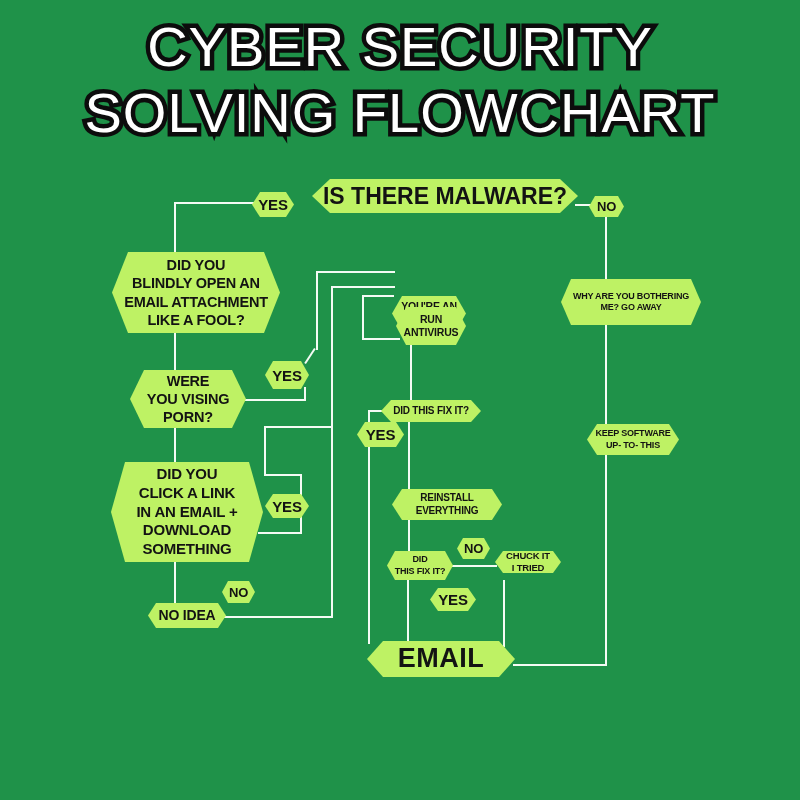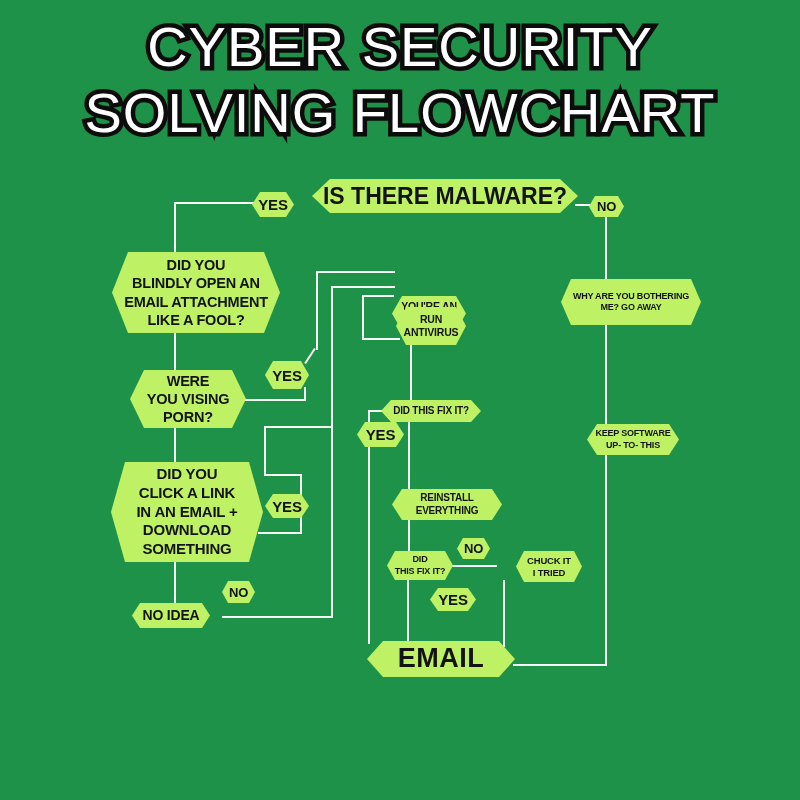--- a/index.html
+++ b/index.html
@@ -129,24 +129,24 @@
   <div class="lbl tip8" style="left:265px;top:494px;width:44px;height:24px;font-size:15px;">YES</div>
 
   <div class="node tip10" style="left:392px;top:489px;width:110px;height:31px;font-size:10px;">REINSTALL
 EVERYTHING</div>
 
   <div class="node tip8" style="left:387px;top:551px;width:66px;height:29px;font-size:9px;">DID
 THIS FIX IT?</div>
 
   <div class="lbl tip6" style="left:457px;top:538px;width:33px;height:21px;font-size:13px;">NO</div>
 
-  <div class="node tip8" style="left:516px;top:551px;width:66px;height:31px;font-size:9.5px;">CHUCK IT
+  <div class="node tip8" style="left:495px;top:551px;width:66px;height:22px;font-size:9.5px;">CHUCK IT
 I TRIED</div>
 
   <div class="lbl tip8" style="left:430px;top:588px;width:46px;height:23px;font-size:15px;">YES</div>
 
   <div class="lbl tip6" style="left:222px;top:581px;width:33px;height:22px;font-size:13px;">NO</div>
 
-  <div class="node tip8" style="left:132px;top:603px;width:78px;height:25px;font-size:14px;">NO IDEA</div>
+  <div class="node tip8" style="left:148px;top:603px;width:78px;height:25px;font-size:14px;">NO IDEA</div>
 
   <div class="node tip16" style="left:367px;top:641px;width:148px;height:36px;font-size:27px;letter-spacing:0.5px;">EMAIL</div>
 
 </div>
 
 </body></html>

